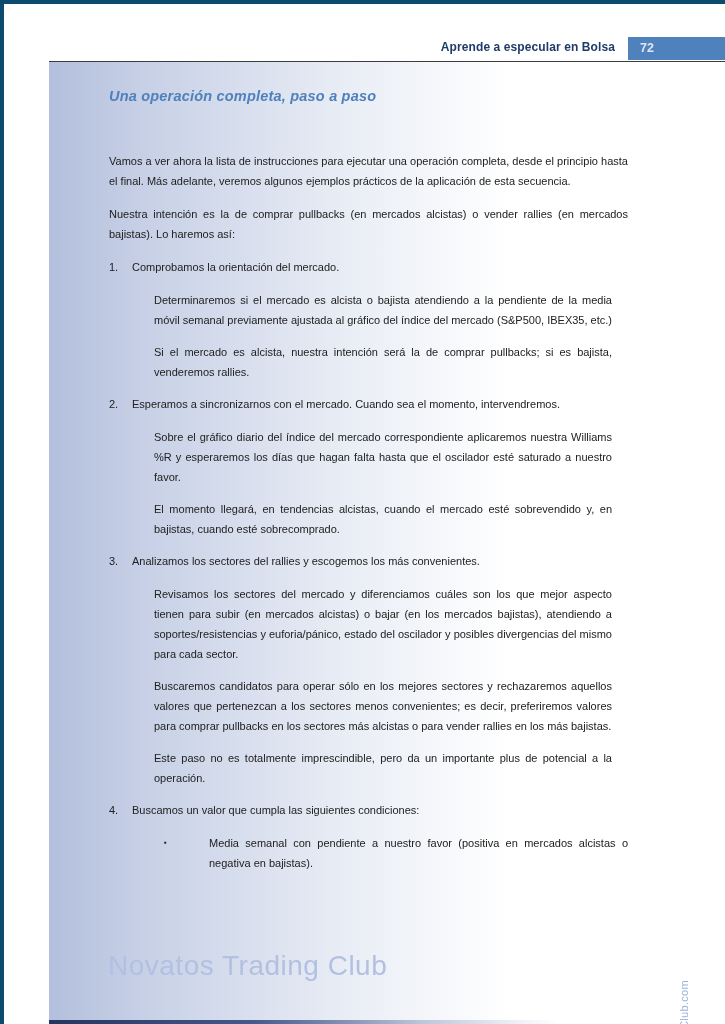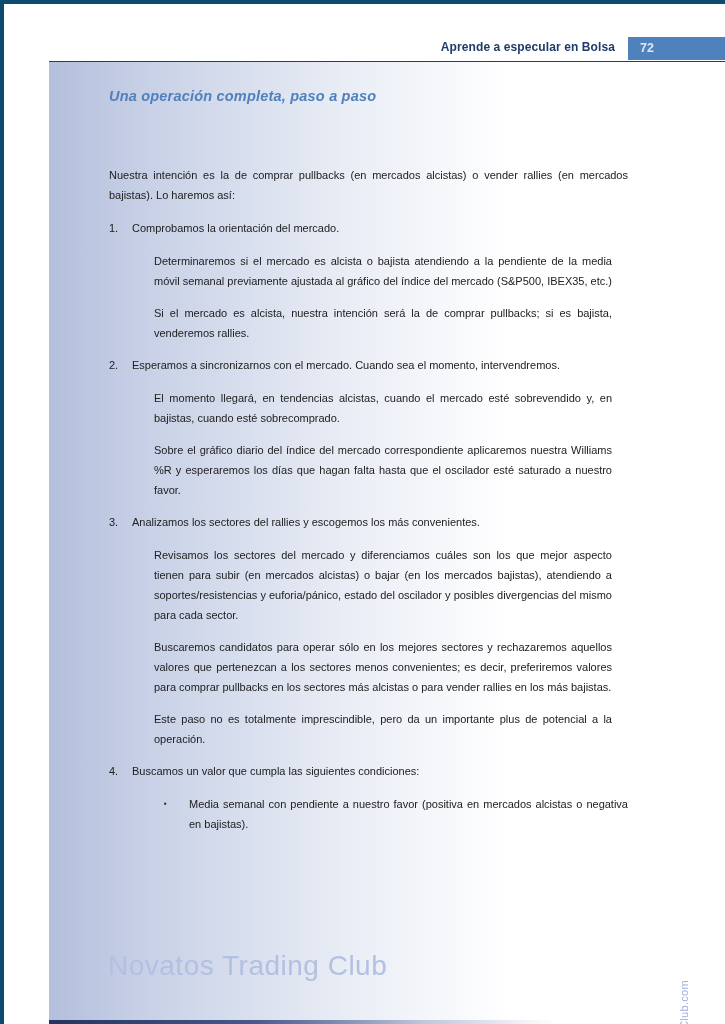--- a/index.html
+++ b/index.html
@@ -28,32 +28,32 @@
   }
   .header-rule{
     position:absolute;top:57px;left:45px;right:0;height:1px;background:#3c3c3c;
   }
   
   .content{
     position:absolute;left:105px;top:84px;width:519px;
     color:#212121;font-size:11px;line-height:20px;text-align:justify;
   }
   .doc-title{
-    margin:0 0 60px;font-size:14.5px;font-weight:700;font-style:italic;
+    margin:0 0 46px;font-size:14.5px;font-weight:700;font-style:italic;
     color:#4f81bd;letter-spacing:0.2px;text-align:left;line-height:17px;
   }
   .para{margin:0 0 13px;}
   .step{margin:0;}
   .step-head{display:flex;margin:0 0 13px;}
   .step-num{flex:0 0 23px;}
   .step-text{flex:1;text-align:justify;}
   .sub{margin:0 16px 12px 45px;}
   .bullet-row{display:flex;margin:0 0 12px 55px;}
   .bullet-glyph{flex:0 0 25px;font-size:8px;line-height:20px;}
-  .bullet-text{flex:1;text-align:justify;}
+  .bullet-text{flex:1;text-align:justify;margin-left:20px;}
   
   .watermark{
     position:absolute;left:104px;top:946px;
     font-size:28px;color:#b2c0e2;letter-spacing:0.5px;white-space:nowrap;
   }
   .side-url{
     position:absolute;right:37px;bottom:46px;
     transform:rotate(-90deg);transform-origin:100% 100%;
     font-size:11px;color:#9db0dd;white-space:nowrap;letter-spacing:0.3px;
   }
@@ -72,38 +72,39 @@
   <div class="book-title">Aprende a especular en Bolsa</div>
   <div class="page-badge">
     <span>72</span>
   </div>
   <div class="header-rule"></div>
 
   <div class="content">
 
     <h1 class="doc-title">Una operación completa, paso a paso</h1>
 
+    <p class="para">Vamos a ver ahora la lista de instrucciones para ejecutar una operación completa, desde el principio hasta el final. Más adelante, veremos algunos ejemplos prácticos de la aplicación de esta secuencia.</p>
     <p class="para">Nuestra intención es la de comprar pullbacks (en mercados alcistas) o vender rallies (en mercados bajistas). Lo haremos así:</p>
 
     <div class="step">
       <div class="step-head">
         <span class="step-num">1.</span>
         <span class="step-text">Comprobamos la orientación del mercado.</span>
       </div>
       <p class="sub">Determinaremos si el mercado es alcista o bajista atendiendo a la pendiente de la media móvil semanal previamente ajustada al gráfico del índice del mercado (S&amp;P500, IBEX35, etc.)</p>
       <p class="sub">Si el mercado es alcista, nuestra intención será la de comprar pullbacks; si es bajista, venderemos rallies.</p>
     </div>
 
     <div class="step">
       <div class="step-head">
         <span class="step-num">2.</span>
         <span class="step-text">Esperamos a sincronizarnos con el mercado. Cuando sea el momento, intervendremos.</span>
       </div>
+      <p class="sub">Sobre el gráfico diario del índice del mercado correspondiente aplicaremos nuestra Williams %R y esperaremos los días que hagan falta hasta que el oscilador esté saturado a nuestro favor.</p>
       <p class="sub">El momento llegará, en tendencias alcistas, cuando el mercado esté sobrevendido y, en bajistas, cuando esté sobrecomprado.</p>
-      <p class="sub">Sobre el gráfico diario del índice del mercado correspondiente aplicaremos nuestra Williams %R y esperaremos los días que hagan falta hasta que el oscilador esté saturado a nuestro favor.</p>
     </div>
 
     <div class="step">
       <div class="step-head">
         <span class="step-num">3.</span>
         <span class="step-text">Analizamos los sectores del rallies y escogemos los más convenientes.</span>
       </div>
       <p class="sub">Revisamos los sectores del mercado y diferenciamos cuáles son los que mejor aspecto tienen para subir (en mercados alcistas) o bajar (en los mercados bajistas), atendiendo a soportes/resistencias y euforia/pánico, estado del oscilador y posibles divergencias del mismo para cada sector.</p>
       <p class="sub">Buscaremos candidatos para operar sólo en los mejores sectores y rechazaremos aquellos valores que pertenezcan a los sectores menos convenientes; es decir, preferiremos valores para comprar pullbacks en los sectores más alcistas o para vender rallies en los más bajistas.</p>
       <p class="sub">Este paso no es totalmente imprescindible, pero da un importante plus de potencial a la operación.</p>

